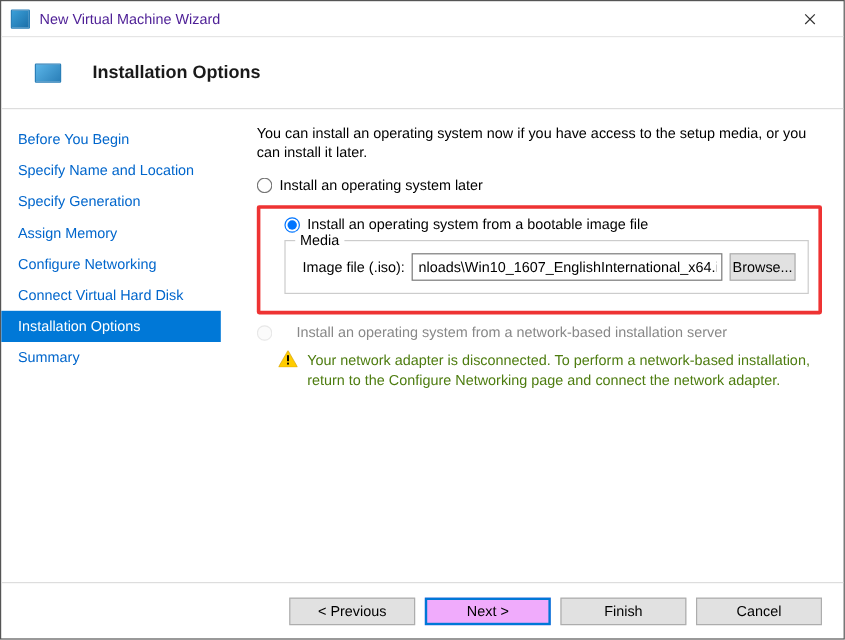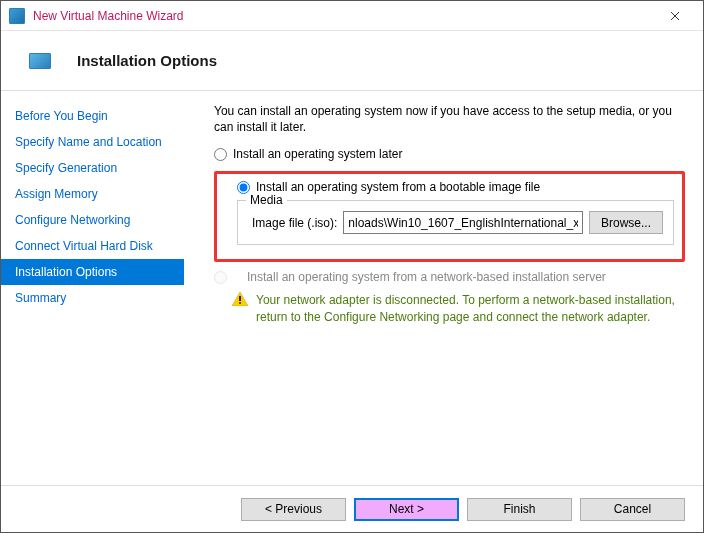--- a/index.html
+++ b/index.html
@@ -20,21 +20,21 @@
       padding: 0 8px;
       border-bottom: 1px solid #e5e5e5;
     }
     .titlebar-icon {
       width: 16px; height: 16px;
       background: linear-gradient(135deg, #3a9fd8, #1c6fa8);
       border: 1px solid #2a7fb8;
       border-radius: 1px;
       margin-right: 8px;
     }
-    .titlebar-text { color: #be185d; font-size: 12px; }
+    .titlebar-text { color: #4c1d95; font-size: 12px; }
     .titlebar-close {
       margin-left: auto;
       width: 40px; height: 28px;
       display: flex; align-items: center; justify-content: center;
       color: #555;
     }
     .titlebar-close svg { width: 10px; height: 10px; }
     .header {
       height: 60px;
       display: flex;
@@ -110,21 +110,21 @@
     .media-row input[type=text] {
       flex: 1;
       height: 23px;
       border: 1px solid #7a7a7a;
       padding: 0 4px;
       font-family: inherit;
       font-size: 12px;
     }
     .browse-btn {
       height: 23px;
-      width: 74px;
+      width: 55px;
       background: #e1e1e1;
       border: 1px solid #adadad;
       font-family: inherit;
       font-size: 12px;
       cursor: pointer;
     }
     .disabled-radio {
       display: flex;
       align-items: center;
       gap: 20px;

